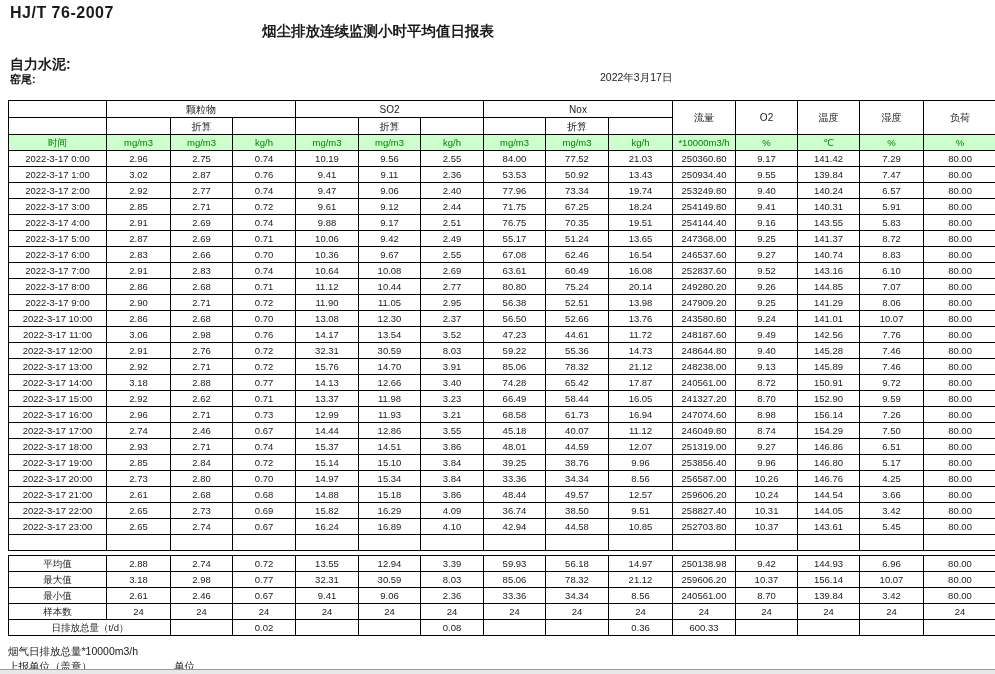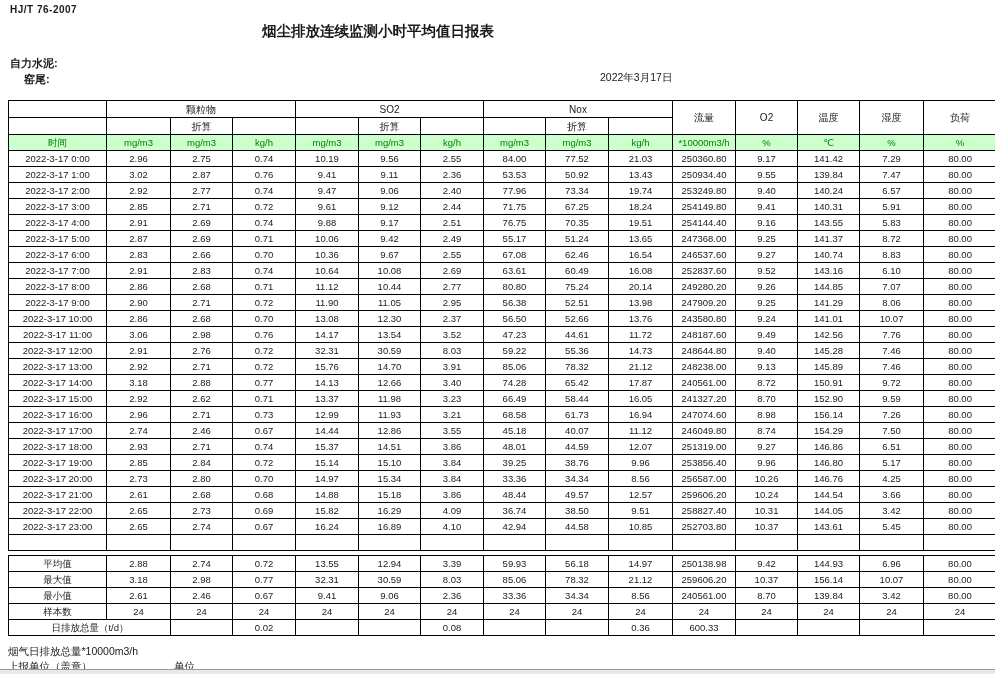--- a/index.html
+++ b/index.html
@@ -1,24 +1,24 @@
 <!DOCTYPE html>
 <html><head>
 <meta charset="utf-8">
 <style>
   html,body{margin:0;padding:0;}
   body{
     width:995px;height:674px;background:#ffffff;position:relative;overflow:hidden;
     font-family:"Liberation Sans","DejaVu Sans",sans-serif;color:#1a1a1a;
   }
   .abs{position:absolute;}
-  .doc-code{left:10px;top:4px;font-size:10px;font-weight:bold;letter-spacing:.5px;}
+  .doc-code{left:10px;top:4px;font-size:16px;font-weight:bold;letter-spacing:.5px;}
   .title{left:0;top:22px;width:756px;text-align:center;font-size:14.5px;font-weight:bold;}
-  .company{left:10px;top:56px;font-size:11px;font-weight:bold;}
-  .site{left:24px;top:72px;font-size:11px;font-weight:bold;}
+  .company{left:10px;top:56px;font-size:14px;font-weight:bold;}
+  .site{left:10px;top:72px;font-size:11px;font-weight:bold;}
   .date{left:600px;top:71px;font-size:10.5px;}
   table{border-collapse:collapse;table-layout:fixed;position:absolute;left:8px;width:988px;}
   td{
     border:1px solid #000;height:15px;padding:0 1px;font-size:9.5px;line-height:15px;
     text-align:center;white-space:nowrap;overflow:hidden;color:#1a1a1a;
   }
   .main{top:100px;}
   .summary-tbl{top:555px;}
   .group-row td{font-size:10px;height:16px;}
   .unit-row td{background:#ccffcc;color:#008000;font-size:9.5px;}

